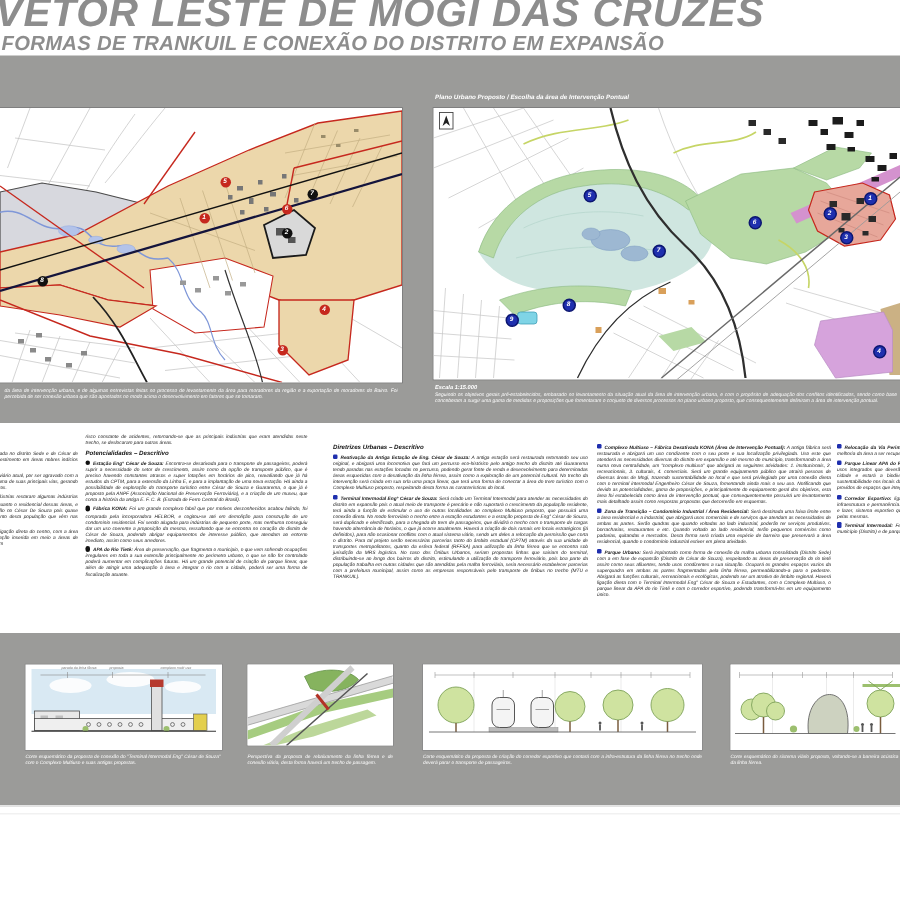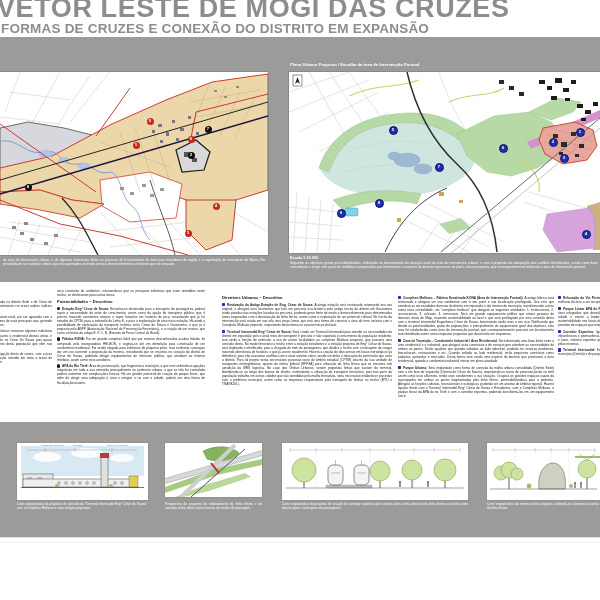--- a/index.html
+++ b/index.html
@@ -1,17 +1,17 @@
 <!DOCTYPE html>
 <html><head>
 <meta charset="utf-8">
 <style>
   html,body{margin:0;padding:0;}
   body{width:600px;height:600px;font-family:"Liberation Sans",sans-serif;background:#fff;}
-  #stage{position:relative;width:600px;height:600px;overflow:hidden;background:#fff;}
+  #stage{position:relative;width:600px;height:600px;overflow:hidden;background:#fff;font-style:italic;}
   .abs{position:absolute;}
   .t1{left:-3px;top:-7px;font-size:27px;font-weight:bold;color:#8d8d8d;letter-spacing:.6px;white-space:nowrap;}
   .t2{left:1px;top:21px;font-size:13.5px;font-weight:bold;color:#8d8d8d;letter-spacing:.2px;white-space:nowrap;}
   .poster{left:0;top:37px;width:600px;height:500px;background:#9b9b99;}
   .map{background:#fff;overflow:hidden;box-shadow:0 0 0 .5px #777;}
   .map svg{display:block;}
   .mapcap{color:#fff;font-size:3.3px;line-height:4px;text-align:justify;}
   .mtitle{color:#fff;font-size:4.2px;font-weight:bold;}
   .mscale{color:#fff;font-size:3.8px;font-weight:bold;}
   .mid{left:0;top:282px;width:600px;height:140px;background:#fff;}
@@ -30,21 +30,21 @@
   .plabel{position:absolute;font-size:2.4px;color:#777;white-space:nowrap;}
   .footer{left:0;top:537px;width:600px;height:63px;background:#fff;border-top:1px solid #e2e2e2;}
   .footline{left:0;top:542px;width:600px;height:1px;background:#f1f1f1;}
 </style>
 </head>
 <body>
 
 <div id="stage">
 
   <div class="abs t1">VETOR LESTE DE MOGI DAS CRUZES</div>
-  <div class="abs t2">FORMAS DE CRUZES E CONEXÃO DO DISTRITO EM EXPANSÃO</div>
+  <div class="abs t2">FORMAS DE TRANKUIL E CONEXÃO DO DISTRITO EM EXPANSÃO</div>
 
   <div class="abs poster"></div>
 
   <div class="abs map" style="left:0;top:72px;width:268px;height:183px;">
     <svg width="268" height="183" viewBox="0 0 268 183">
       <rect x="0" y="0" width="268" height="183" fill="#ffffff"></rect>
 
       <g stroke="#c6c6c6" stroke-width="0.5" fill="none">
         <path d="M20,0 L5,40"></path>
           <path d="M60,0 L30,55"></path>

